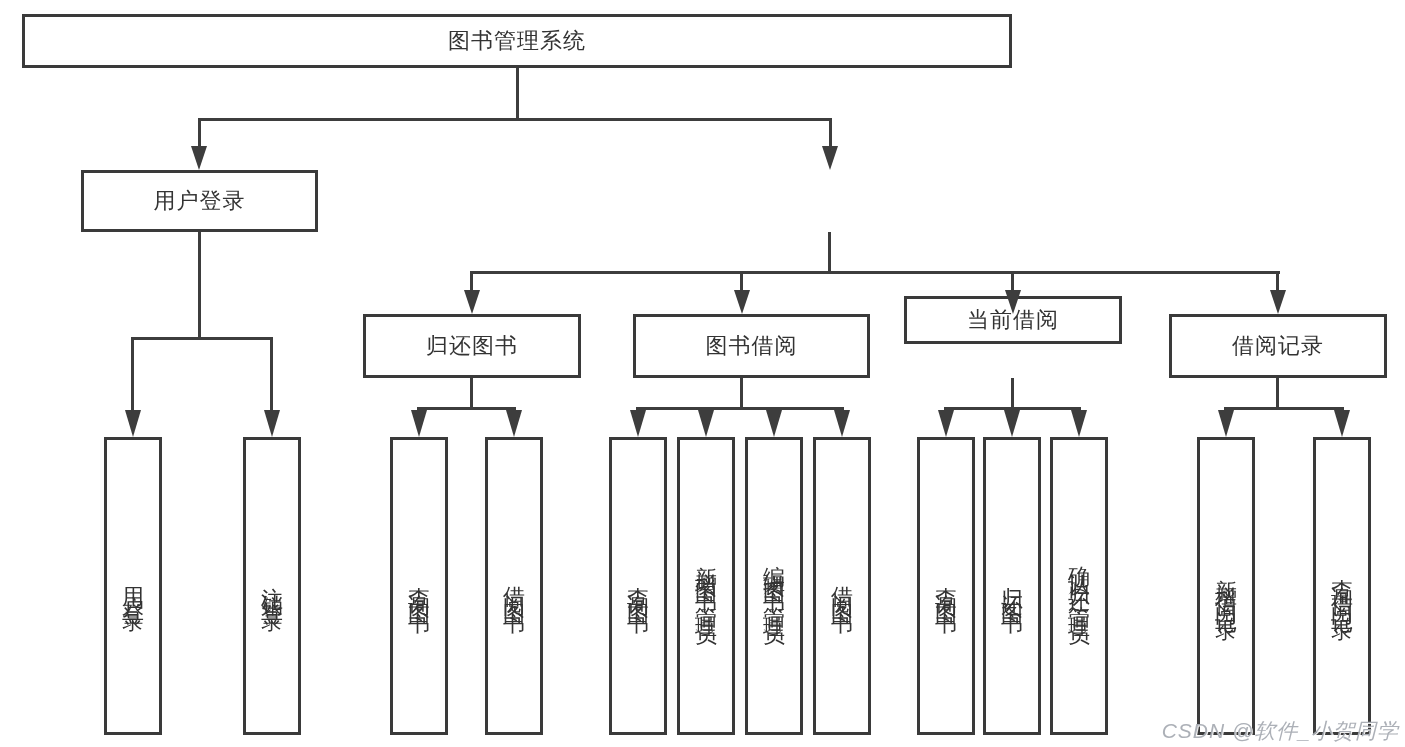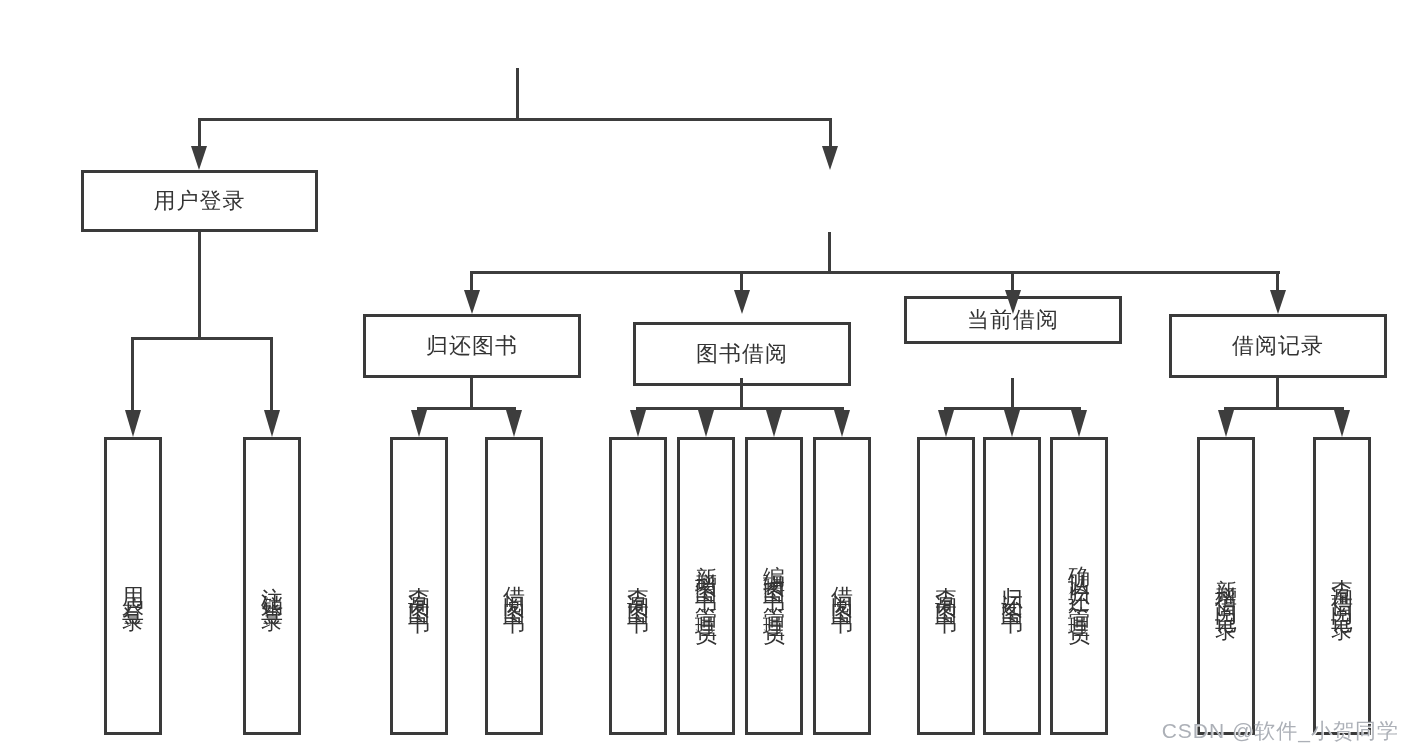--- a/index.html
+++ b/index.html
@@ -46,38 +46,42 @@
   .ahead.l3{border-top:24px solid #3d3d3d;}
   .ahead.leaf{border-top:27px solid #3d3d3d;}
   #watermark{
     position:absolute;
     right:6px;
     bottom:2px;
     font-size:21px;
     color:rgba(168,172,179,0.95);
     text-shadow:1px 1px 0 rgba(255,255,255,0.9);
     letter-spacing:1px;
+    font-style:italic;
   }
 </style>
 </head>
 <body>
 
 <div id="stage">
 
+  <div class="box" style="left:22px;top:14px;width:990px;height:54px;">
+    <span>图书管理系统</span>
+  </div>
 
   <div class="box" style="left:81px;top:170px;width:237px;height:62px;">
     <span>用户登录</span>
   </div>
 
 
   <div class="box" style="left:363px;top:314px;width:218px;height:64px;">
     <span>归还图书</span>
   </div>
 
-  <div class="box" style="left:633px;top:314px;width:218px;height:64px;margin-top:8px;">
+  <div class="box" style="left:633px;top:314px;width:237px;height:64px;">
     <span>图书借阅</span>
   </div>
 
   <div class="box" style="left:904px;top:296px;width:218px;height:48px;">
     <span>当前借阅</span>
   </div>
 
   <div class="box" style="left:1169px;top:314px;width:218px;height:64px;">
     <span>借阅记录</span>
   </div>

